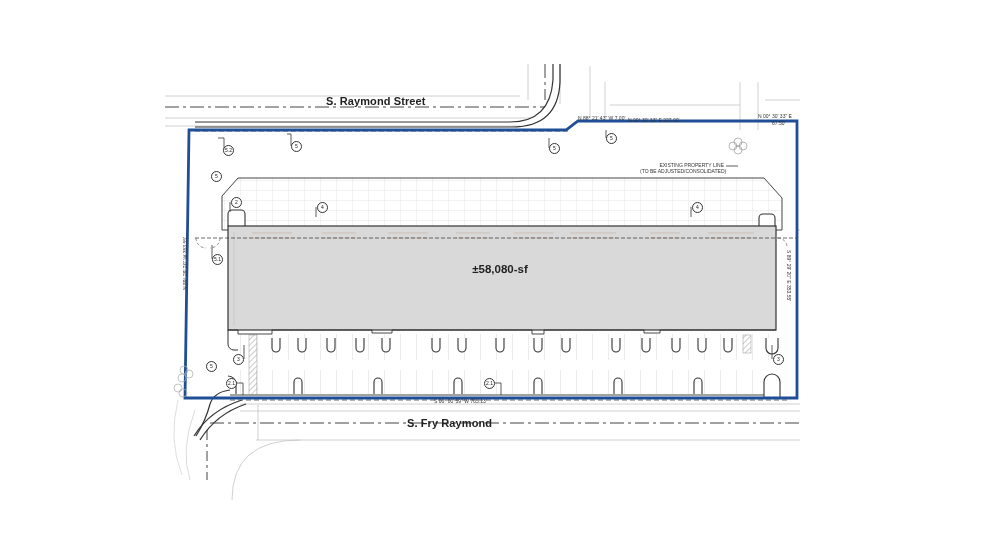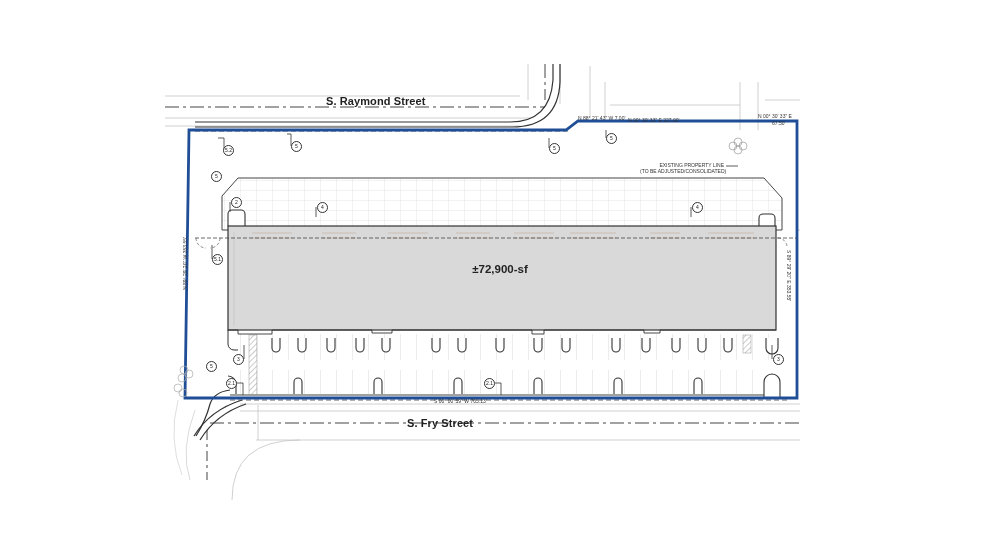--- a/index.html
+++ b/index.html
@@ -185,24 +185,24 @@
   <div class="key" style="left:692px;top:202px;">4</div>
   <div class="key" style="left:212px;top:254px;">5.1</div>
   <div class="key" style="left:233px;top:354px;">3</div>
   <div class="key" style="left:773px;top:354px;">3</div>
   <div class="key" style="left:206px;top:361px;">5</div>
   <div class="key" style="left:226px;top:378px;">2.1</div>
   <div class="key" style="left:484px;top:378px;">2.1</div>
 </div>
 
 <div class="lbl street" style="left:301px;top:95px;margin-left:25px;">S. Raymond Street</div>
-<div class="lbl street" style="left:407px;top:417px;">S. Fry Street</div>
+<div class="lbl street" style="left:407px;top:417px;">S. Fry Raymond</div>
 
 <div style="position:absolute;left:400px;top:262px;width:200px;">
-  <div class="bldg" style="position:static;">±72,900-sf</div>
+  <div class="bldg" style="position:static;">±58,080-sf</div>
 </div>
 
 <div class="lbl note" style="left:640px;top:162px;width:84px;">
   <div>EXISTING PROPERTY LINE</div>
   <div>(TO BE ADJUSTED/CONSOLIDATED)</div>
 </div>
 
 <div class="lbl tiny" style="left:578px;top:115px;">N 88° 21' 43" W  7.00'</div>
 <div class="lbl tiny" style="left:628px;top:117px;">N 00° 30' 33" E  227.00'</div>
 <div class="lbl tiny" style="left:758px;top:113px;">N 00° 30' 33" E</div>

